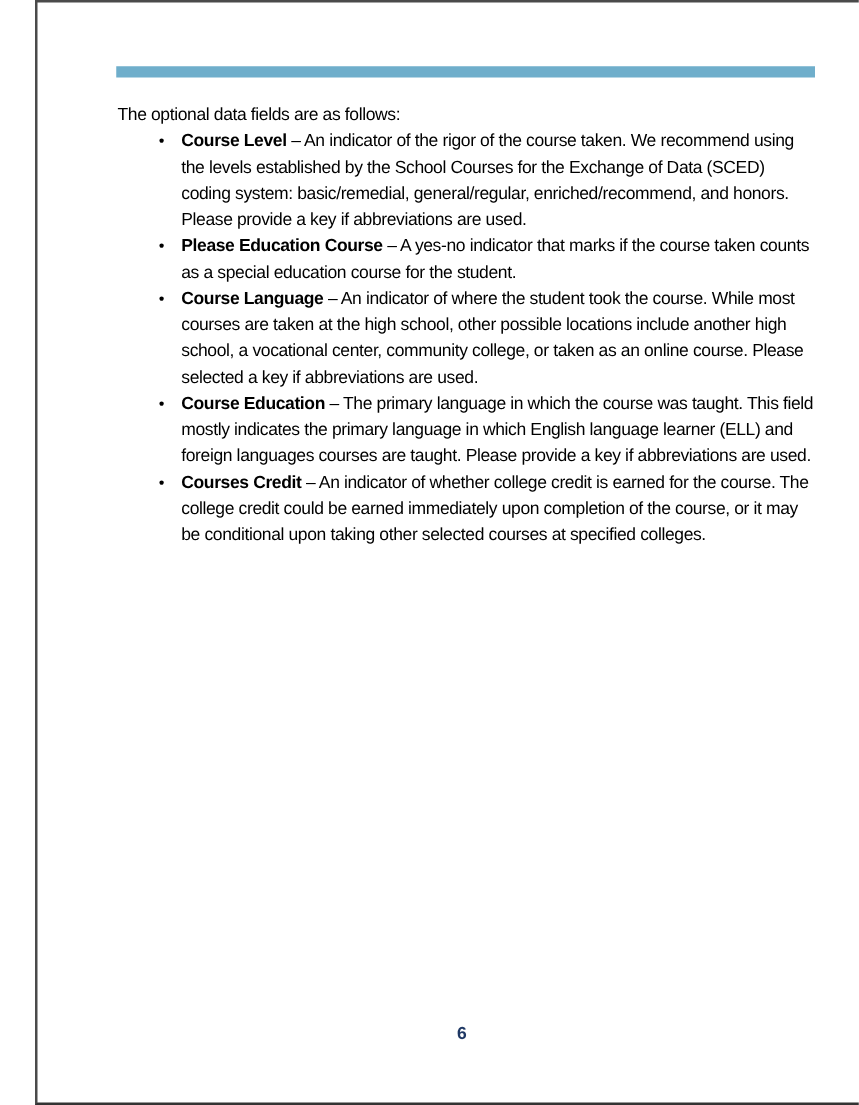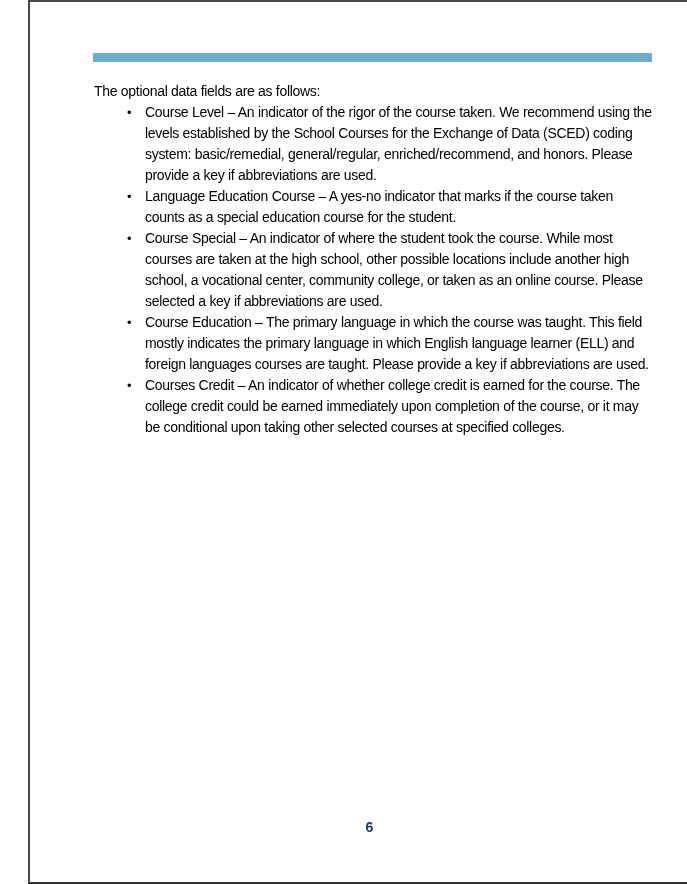--- a/index.html
+++ b/index.html
@@ -50,21 +50,21 @@
     position: relative;
     padding-left: 51px;
   }
   .bullet-marker {
     position: absolute;
     left: 33px;
     top: 0;
     font-size: 13px;
   }
   .term {
-    font-weight: normal;
+    font-weight: bold;
   }
   .footer {
     position: absolute;
     left: 0;
     right: 0;
     top: 814px;
     text-align: center;
     line-height: 21px;
   }
   .page-num {
@@ -80,24 +80,24 @@
   <div class="accent-bar" style="background: rgb(111, 174, 203);"></div>
 
   <div class="content">
     <p class="intro">The optional data fields are as follows:</p>
 
     <ul class="bullet-list">
       <li>
         <span class="bullet-marker">•</span><span class="term">Course Level</span><span class="desc"> – An indicator of the rigor of the course taken.  We recommend using the levels established by the School Courses for the Exchange of Data (SCED) coding system:  basic/remedial, general/regular, enriched/recommend, and honors.  Please provide a key if abbreviations are used.</span>
       </li>
       <li>
-        <span class="bullet-marker">•</span><span class="term">Language Education Course</span><span class="desc"> – A yes-no indicator that marks if the course taken counts as a special education course for the student.</span>
+        <span class="bullet-marker">•</span><span class="term">Please Education Course</span><span class="desc"> – A yes-no indicator that marks if the course taken counts as a special education course for the student.</span>
       </li>
       <li>
-        <span class="bullet-marker">•</span><span class="term">Course Special</span><span class="desc"> – An indicator of where the student took the course.  While most courses are taken at the high school, other possible locations include another high school, a vocational center, community college, or taken as an online course.  Please selected a key if abbreviations are used.</span>
+        <span class="bullet-marker">•</span><span class="term">Course Language</span><span class="desc"> – An indicator of where the student took the course.  While most courses are taken at the high school, other possible locations include another high school, a vocational center, community college, or taken as an online course.  Please selected a key if abbreviations are used.</span>
       </li>
       <li>
         <span class="bullet-marker">•</span><span class="term">Course Education</span><span class="desc"> – The primary language in which the course was taught.  This field mostly indicates the primary language in which English language learner (ELL) and foreign languages courses are taught.  Please provide a key if abbreviations are used.</span>
       </li>
       <li>
         <span class="bullet-marker">•</span><span class="term">Courses Credit</span><span class="desc"> – An indicator of whether college credit is earned for the course.  The college credit could be earned immediately upon completion of the course, or it may be conditional upon taking other selected courses at specified colleges.</span>
       </li>
     </ul>
   </div>
 

